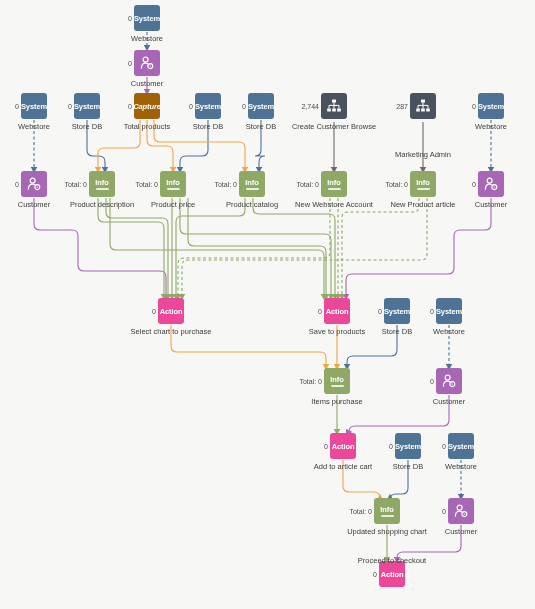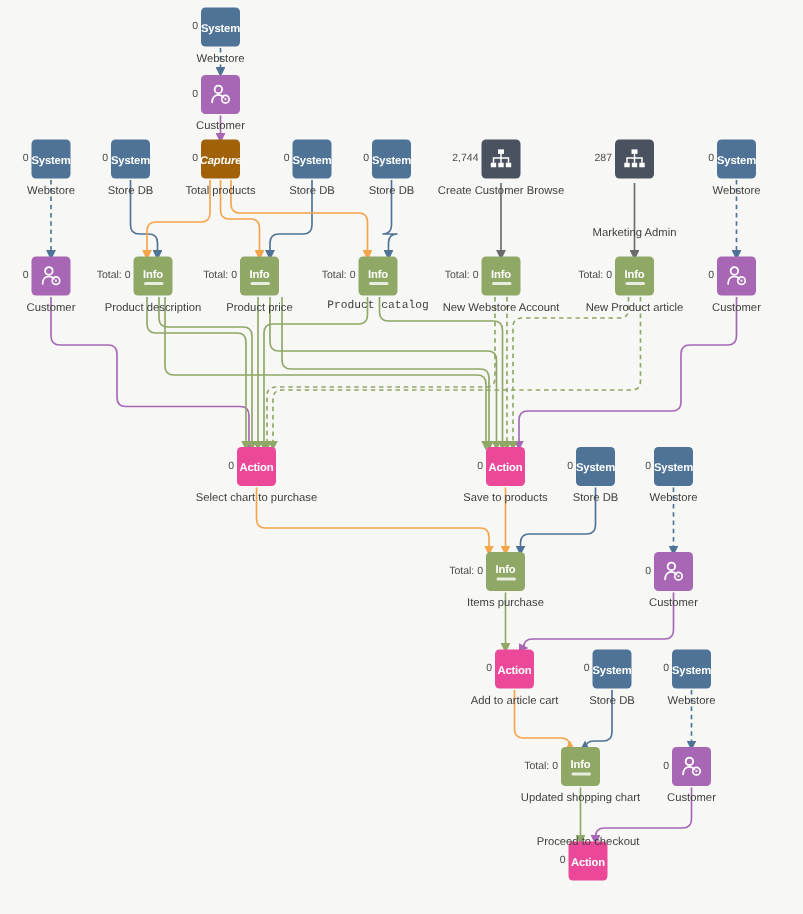--- a/index.html
+++ b/index.html
@@ -264,21 +264,21 @@
         </div>
         <div class="count" style="left: 0px; width: 158px; top: 184px;">Total: 0</div>
         <div class="label" style="left: 173px; top: 200px;">Product price</div>
       </div>
       <div class="node">
         <div class="nbox info" style="left: 239px; top: 171px;">
           <div class="info-txt">Info</div>
           <div class="info-bar"></div>
         </div>
         <div class="count" style="left: 0px; width: 237px; top: 184px;">Total: 0</div>
-        <div class="label" style="left: 252px; top: 200px; font-family: Liberation Mono, monospace;">Product catalog</div>
+        <div class="label" style="left: 252px; top: 200px;">Product catalog</div>
       </div>
       <div class="node">
         <div class="nbox info" style="left: 321px; top: 171px;">
           <div class="info-txt">Info</div>
           <div class="info-bar"></div>
         </div>
         <div class="count" style="left: 0px; width: 319px; top: 184px;">Total: 0</div>
         <div class="label" style="left: 334px; top: 200px;">New Webstore Account</div>
       </div>
       <div class="node">

